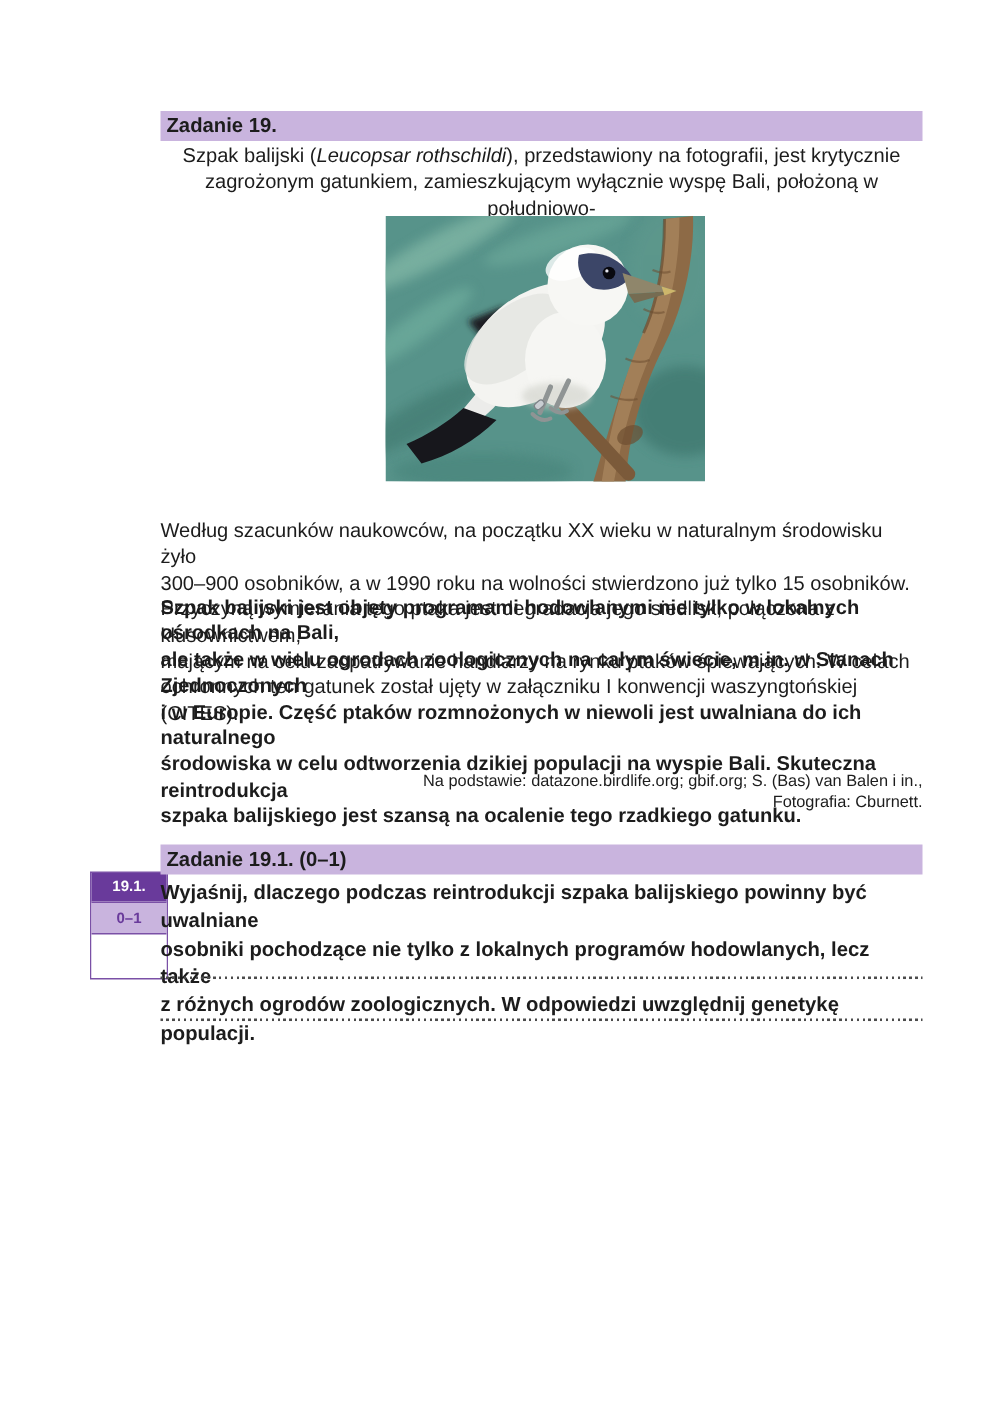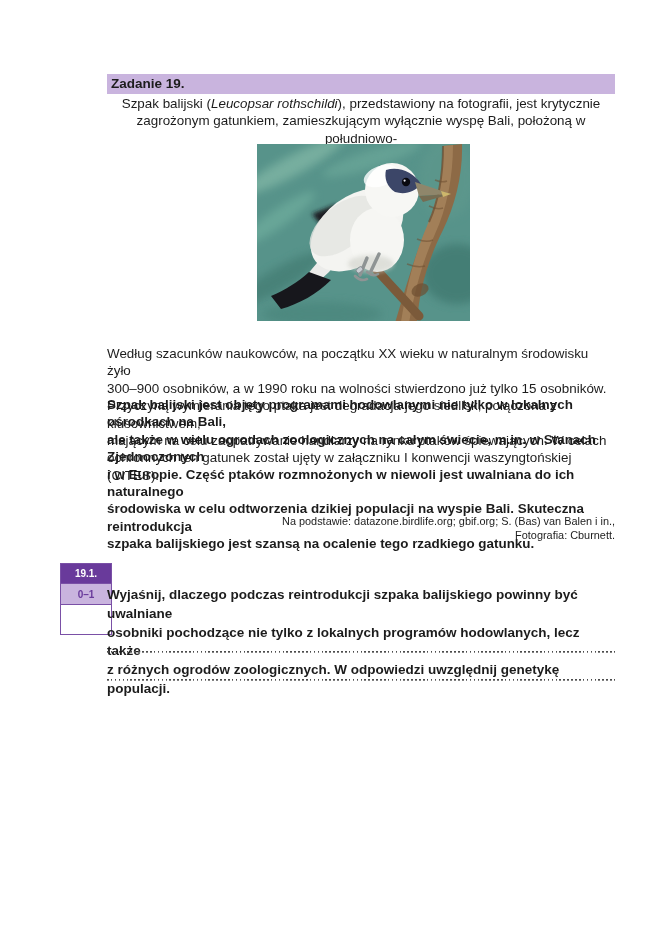--- a/index.html
+++ b/index.html
@@ -31,21 +31,21 @@
   #p3{top:396px;font-weight:bold;}
   .photo{
     position:absolute;left:228px;top:144px;width:213px;height:177px;
   }
   .photo svg{display:block;}
   .source{
     position:absolute;left:78px;top:515px;width:508px;text-align:right;
     font-size:10.9px;line-height:13.6px;
   }
   .margin-boxes{
-    position:absolute;left:31px;top:563px;width:52px;
+    position:absolute;left:31px;top:581px;width:52px;
     border:1.5px solid var(--purple-border);box-sizing:border-box;background:#fff;
   }
   .mb-cell{
     box-sizing:border-box;text-align:center;font-size:10px;font-weight:bold;
   }
   .mb-task{height:19px;line-height:19px;background:var(--purple-dark);color:#ffffff;}
   .mb-points{height:21px;line-height:21px;background:var(--lavender);color:var(--purple-dark);
     border-top:1.5px solid var(--purple-border);}
   .mb-score{height:30px;background:#ffffff;border-top:1.5px solid var(--purple-border);}
   #bar19{top:74px;}
@@ -161,20 +161,21 @@
     <div>Na podstawie: datazone.birdlife.org; gbif.org; S. (Bas) van Balen i in.,</div>
     <div>Fotografia: Cburnett.</div>
   </div>
 
   <div class="margin-boxes">
     <div class="mb-cell mb-task">19.1.</div>
     <div class="mb-cell mb-points">0–1</div>
     <div class="mb-cell mb-score"></div>
   </div>
 
+  <div class="bar" id="bar191">Zadanie 19.1. (0–1)</div>
 
   <p class="taskbody">Wyjaśnij, dlaczego podczas reintrodukcji szpaka balijskiego powinny być uwalniane
 osobniki pochodzące nie tylko z lokalnych programów hodowlanych, lecz także
 z różnych ogrodów zoologicznych. W odpowiedzi uwzględnij genetykę populacji.</p>
 
   <div class="answers">
       <div class="ans-line"></div>
       <div class="ans-line"></div>
       <div class="ans-line"></div>
       <div class="ans-line"></div>

